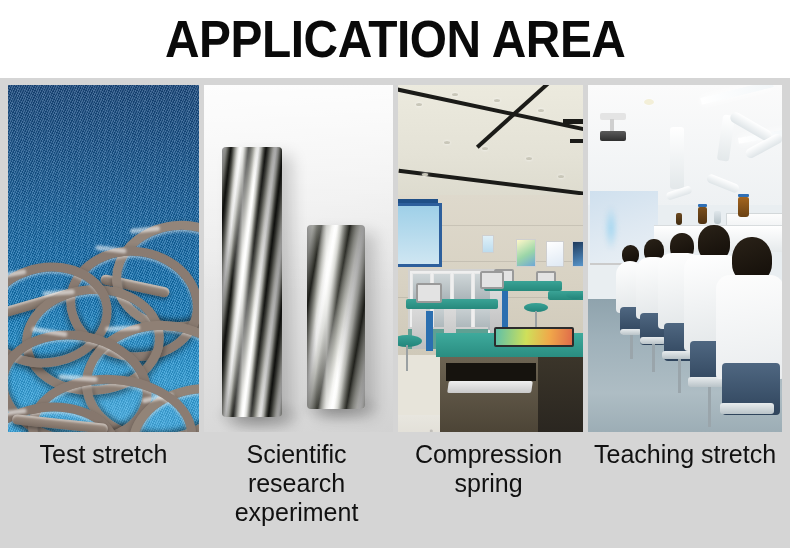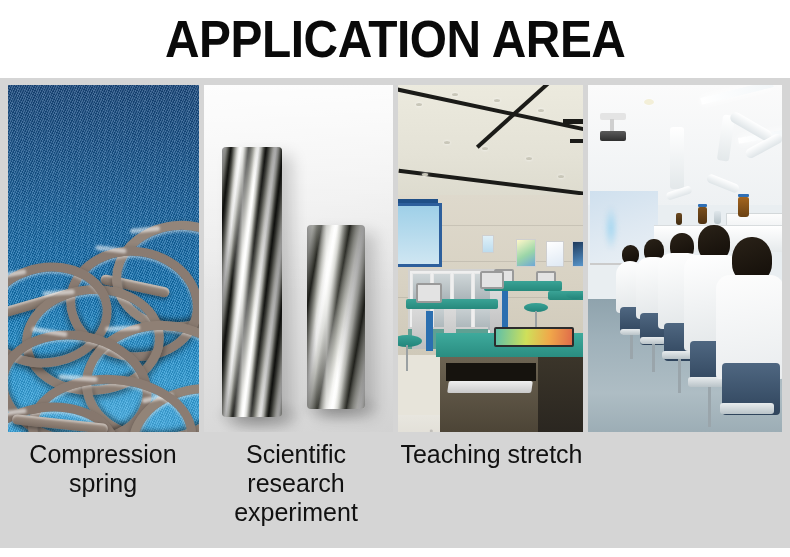--- a/index.html
+++ b/index.html
@@ -501,21 +501,22 @@
             <div class="body tee" style="left:128px;top:190px;width:68px;height:104px;"></div>
             <div class="pants" style="left:134px;top:278px;width:58px;height:52px;"></div>
           </div>
           <div class="stool4" style="left:132px;top:318px;width:54px;height:11px;"></div>
         </div>
       </div>
 
     </div>
 
     <div class="captions">
+      <div class="cap-cell c1">Test stretch</div>
+      <div class="cap-cell c3">Scientific research experiment</div>
       <div class="cap-cell c2">Compression spring</div>
-      <div class="cap-cell c3">Scientific research experiment</div>
       <div class="cap-cell c4">Teaching stretch</div>
     </div>
 
   </div>
 
   <div class="footer"></div>
 </div>
 
 </body></html>

